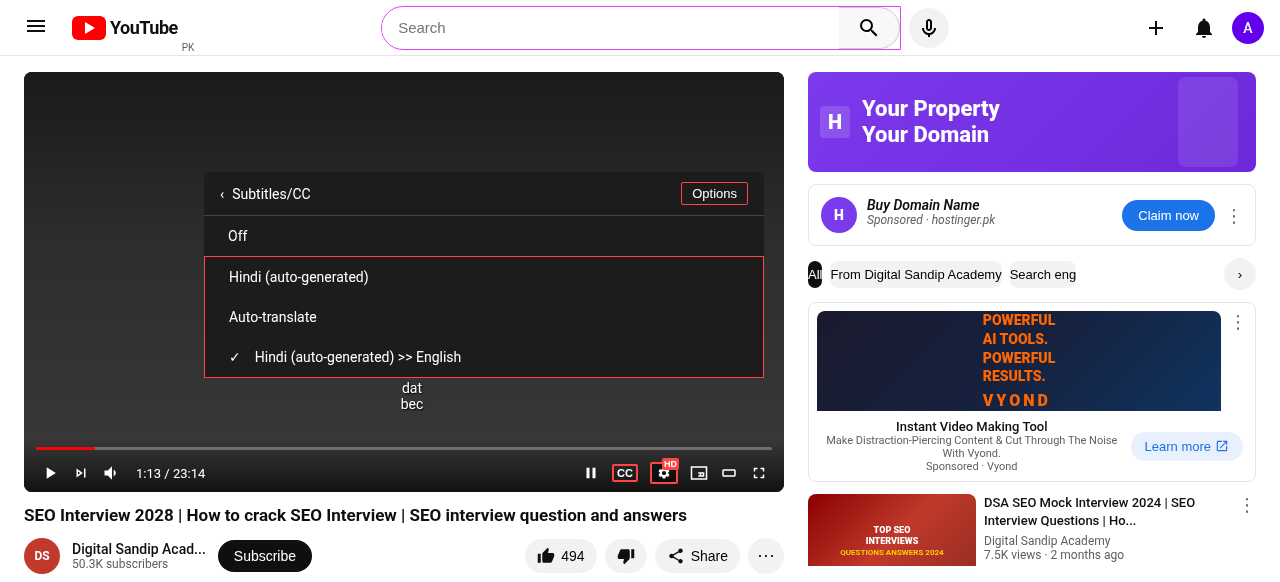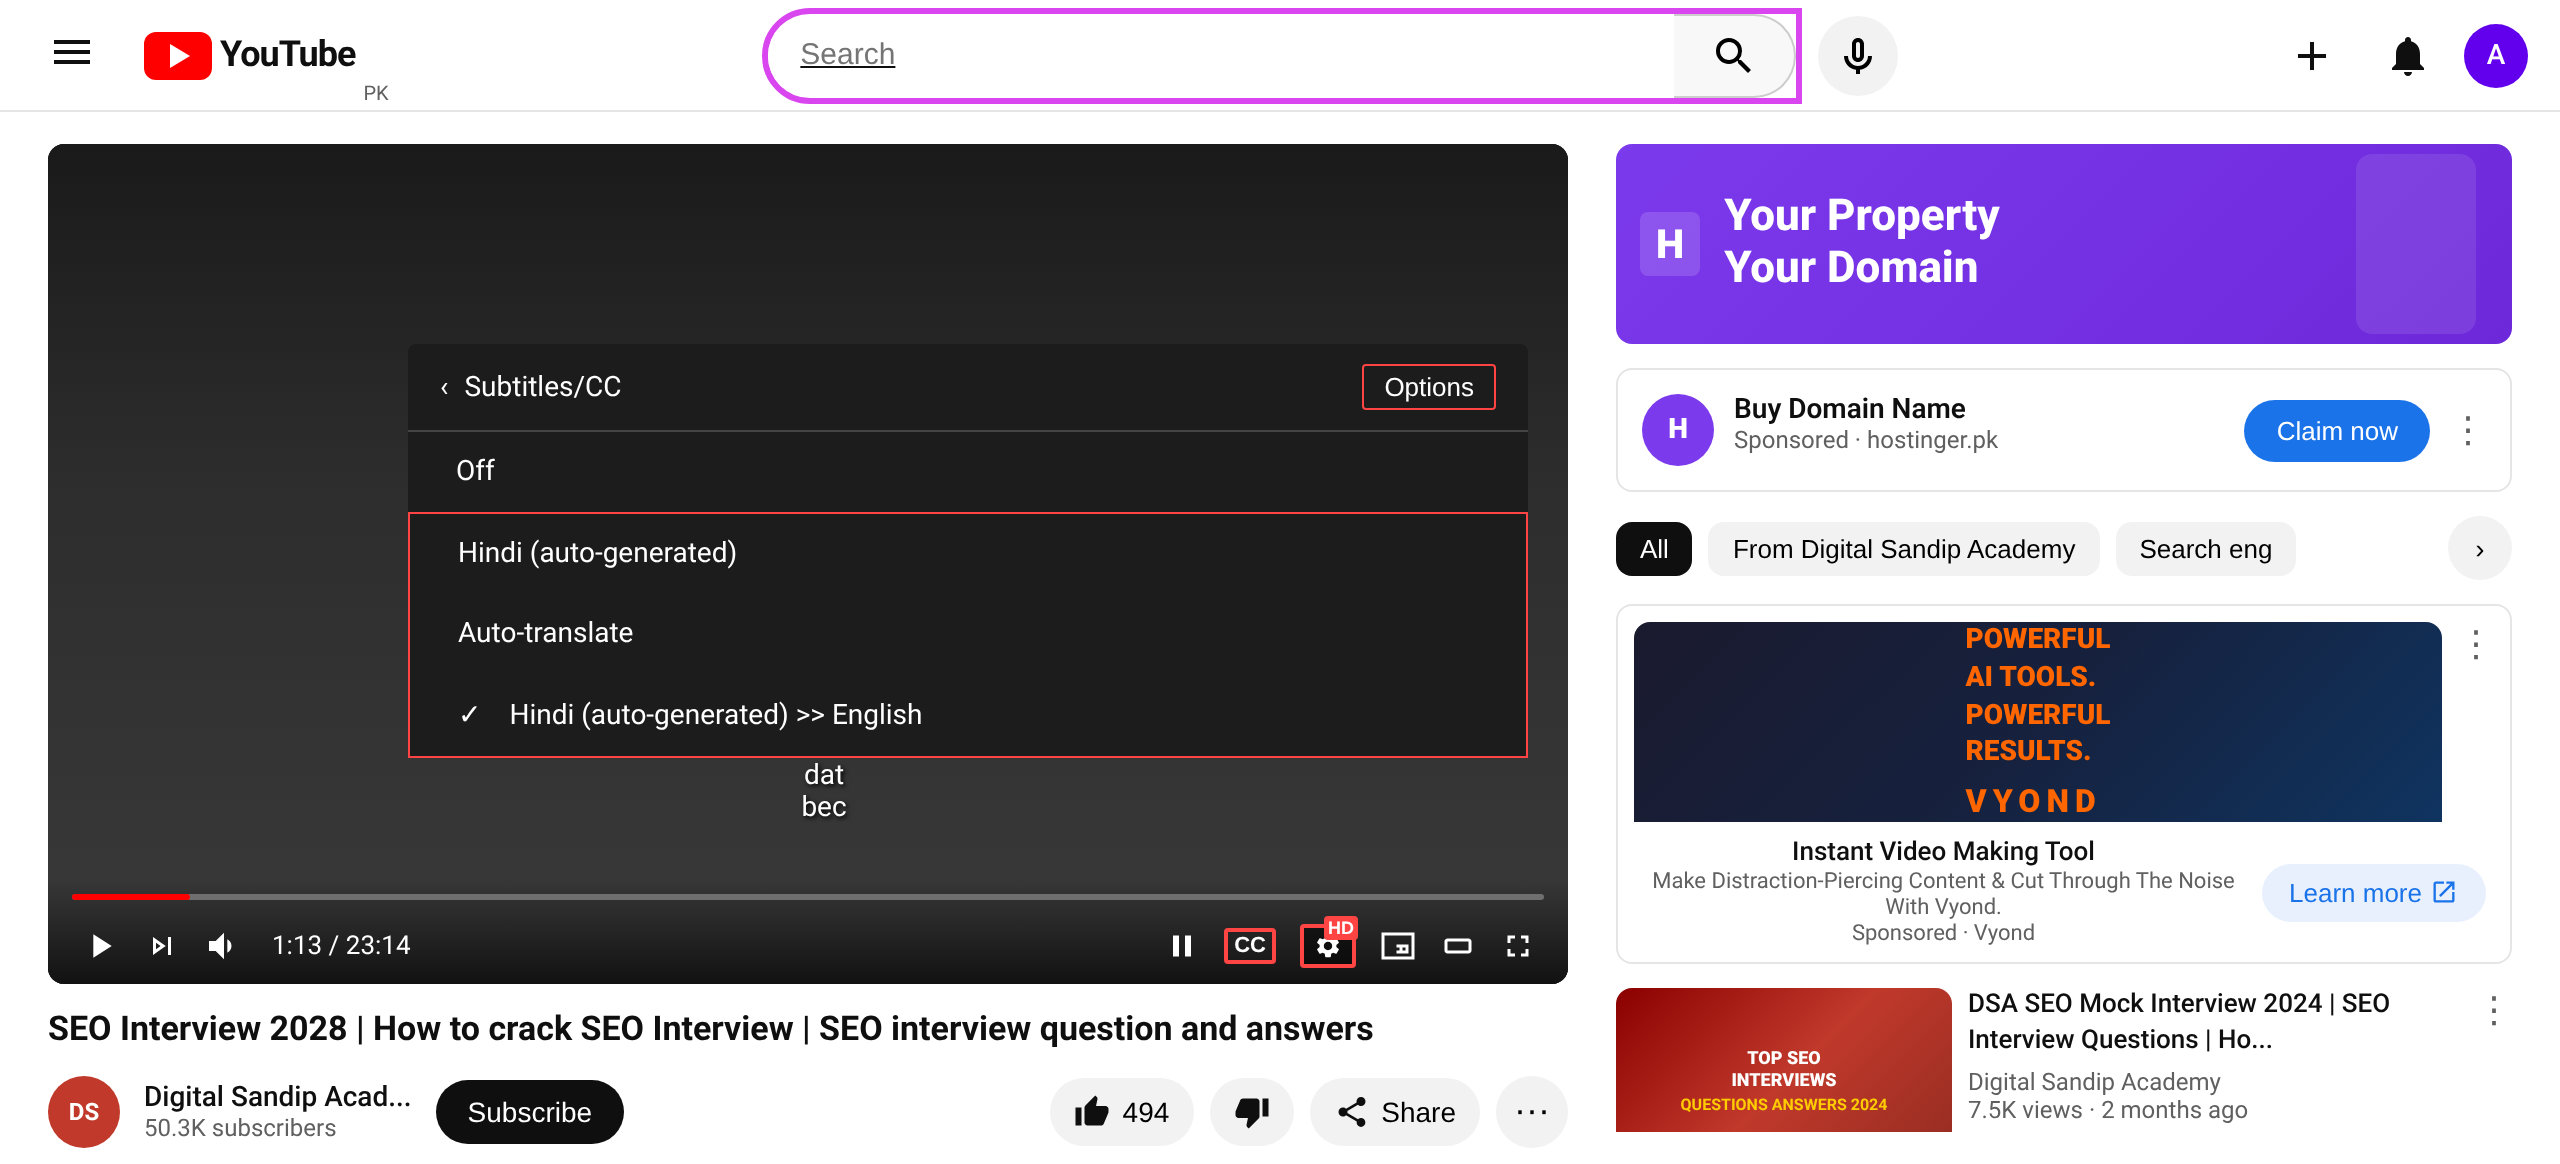--- a/index.html
+++ b/index.html
@@ -43,25 +43,24 @@
       border-bottom: 6px solid transparent;
       margin-left: 2px;
     }
     .yt-logo-text { font-size: 18px; font-weight: 700; letter-spacing: -0.5px; }
     .yt-country { font-size: 10px; vertical-align: super; color: #606060; margin-top: 40px; }
 
     .header-center { flex: 1; display: flex; align-items: center; justify-content: center; gap: 8px; }
     .search-bar {
       display: flex;
       align-items: center;
-      border: 3px solid #d946ef;
+      border: 1px solid #d946ef;
       border-radius: 24px 0 0 24px;
       overflow: hidden;
       width: 520px;
-      text-decoration: underline;
     }
     .search-bar input {
       border: none;
       outline: none;
       padding: 8px 16px;
       font-size: 15px;
       width: 100%;
       color: #0f0f0f;
     }
     .search-btn {
@@ -426,21 +425,21 @@
       height: 36px;
       border-radius: 50%;
       background: #7c3aed;
       display: flex;
       align-items: center;
       justify-content: center;
       color: #fff;
       font-weight: 900;
       font-size: 14px;
     }
-    .ad-card-text { flex: 1; }
+    .ad-card-text { flex: 1; font-style: italic; }
     .ad-card-title { font-size: 14px; font-weight: 600; }
     .ad-card-sub { font-size: 12px; color: #606060; }
     .claim-btn {
       background: #1a73e8;
       color: #fff;
       border: none;
       border-radius: 20px;
       padding: 8px 16px;
       font-size: 13px;
       font-weight: 500;
@@ -455,21 +454,21 @@
       display: flex;
       align-items: center;
       gap: 8px;
       margin-bottom: 12px;
       overflow: hidden;
     }
     .chip {
       background: #f2f2f2;
       border: none;
       border-radius: 8px;
-      padding: 6px 12px;
+      padding: 6px 0;
       font-size: 13px;
       cursor: pointer;
       white-space: nowrap;
       text-align: right;
     }
     .chip.active {
       background: #0f0f0f;
       color: #fff;
     }
     .chip-arrow {

